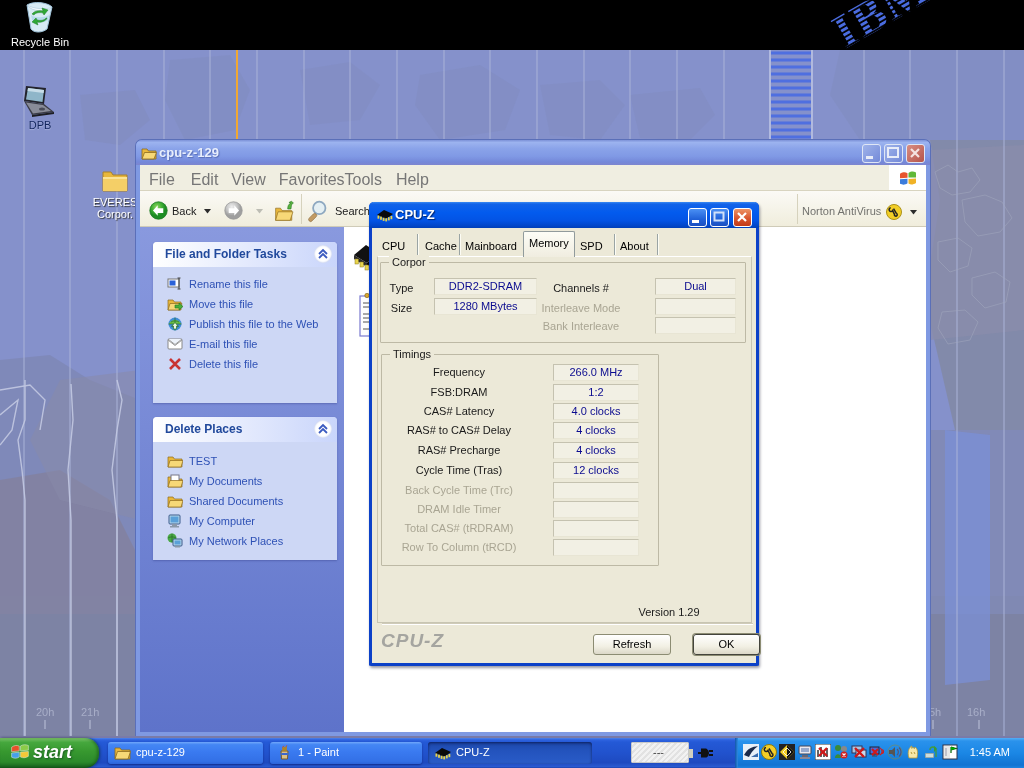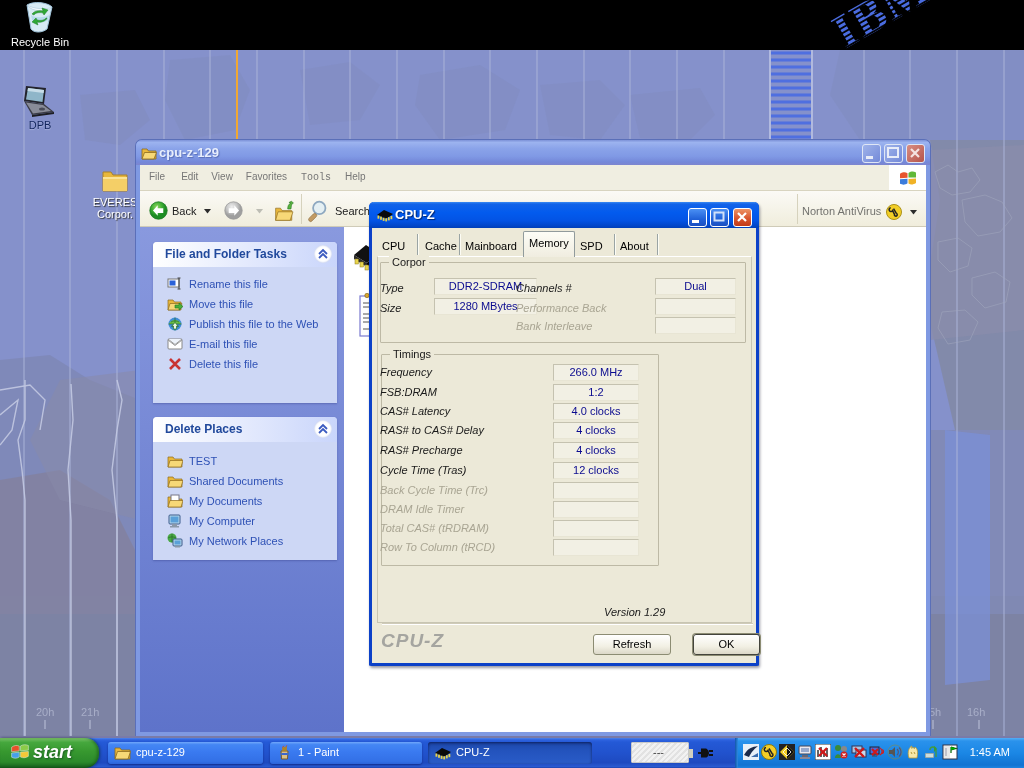--- a/index.html
+++ b/index.html
@@ -10,42 +10,42 @@
 #wall{position:absolute;top:0;left:0;width:1024px;height:768px;}
 
 .icolabel{position:absolute;font-size:11px;color:#fff;text-align:center;}
 
 #explorer{position:absolute;left:136px;top:140px;width:794px;height:596px;background:#7f99e2;border-radius:6px 6px 0 0;box-shadow:0 0 0 1px #5a6fb8;}
 #exp-title{position:absolute;left:0;top:0;width:794px;height:25px;border-radius:6px 6px 0 0;
  background:linear-gradient(to bottom,#7d92d8 0%,#9cb3ef 10%,#8aa3e9 35%,#8099e5 65%,#7488d9 88%,#7d85cf 100%);}
 #exp-title .ttxt{position:absolute;left:23px;top:5px;font-size:13px;font-weight:bold;color:#e8eefc;text-shadow:1px 1px 1px #5a6fb8;}
 .capbtn{position:absolute;top:4px;width:19px;height:19px;border-radius:3px;border:1px solid #dfe6f5;font-size:11px;}
 #exp-menubar{position:absolute;left:4px;top:25px;width:786px;height:26px;background:#f0eee1;border-bottom:1px solid #d8d4c0;}
-#exp-menubar span{display:inline-block;margin-top:6px;color:#767676;font-size:10px;}
+#exp-menubar span{display:inline-block;margin-top:6px;color:#767676;font-size:16px;}
 #exp-toolbar{position:absolute;left:4px;top:51px;width:786px;height:36px;background:linear-gradient(to bottom,#fbfaf6,#f0eddc);border-bottom:1px solid #cfcbb8;}
 #exp-content{position:absolute;left:4px;top:87px;width:786px;height:505px;background:#fff;}
 #exp-sidebar{position:absolute;left:0px;top:0px;width:204px;height:505px;background:linear-gradient(to bottom,#8999de,#5e73ca);}
 .tpbox{position:absolute;left:13px;width:184px;background:#cdd7f5;border-radius:4px 4px 0 0;overflow:hidden;box-shadow:0 1px 2px rgba(40,50,120,.35);}
 .tphead{height:25px;background:linear-gradient(to right,#ffffff,#c9d5fb);position:relative;}
 .tphead .tptitle{position:absolute;left:12px;top:5px;font-weight:bold;font-size:12px;color:#21499c;}
 .tpchev{position:absolute;right:5px;top:3px;width:18px;height:18px;background:#fff;border-radius:50%;color:#4f6fd0;box-shadow:inset 0 0 2px #9fb0e0;}
 .tpitem{position:relative;height:20px;font-size:11px;color:#2e51b5;}
 .tpitem .ic{position:absolute;left:14px;top:1px;width:16px;height:16px;}
 .tpitem .tx{position:absolute;left:36px;top:3px;}
 
 #cpuz{position:absolute;left:369px;top:202px;width:390px;height:464px;background:#ece9d8;border:3px solid #0c41c8;border-top:none;border-radius:5px 5px 2px 2px;box-shadow:1px 2px 3px rgba(0,0,30,.4);}
 #cpuz-title{position:absolute;left:-3px;top:0;width:390px;height:26px;border-radius:5px 5px 0 0;
  background:linear-gradient(to bottom,#3a8af2 0%,#1263e8 8%,#035bee 40%,#0353e4 72%,#0246c8 92%,#013fb8 100%);}
 #cpuz-title .ttxt{position:absolute;left:26px;top:5px;font-size:13px;font-weight:bold;color:#fff;text-shadow:1px 1px 1px #00256e;}
 .tabtx{position:absolute;font-size:11px;color:#000;}
 .tabsep{position:absolute;top:32px;width:1px;height:21px;background:#9aa4a4;box-shadow:1px 0 0 #fcfcf4;}
 .gbox{position:absolute;border:1px solid #bdb9a5;border-radius:1px;}
 .gbox .glabel{position:absolute;left:8px;top:-7px;background:#ece9d8;padding:0 3px;font-size:11px;color:#1a1a1a;}
 .vbox{position:absolute;height:17px;background:#f2f0e4;border:1px solid #c5c2b0;border-right-color:#e8e5d4;border-bottom-color:#e8e5d4;font-size:11px;color:#0b0b8f;text-align:center;line-height:15px;}
-.vlabel{position:absolute;height:13px;font-size:11px;color:#1a1a1a;text-align:left;font-style:italic;}
+.vlabel{position:absolute;height:13px;font-size:11px;color:#1a1a1a;text-align:center;}
 .vlabel.dis,.vbox.dis{color:#a9a593;}
 .xpbtn{position:absolute;height:21px;background:linear-gradient(to bottom,#ffffff,#f2f0e4 60%,#dcd8c8);border:1px solid #8c8c73;border-radius:3px;font-size:11px;color:#000;text-align:center;line-height:19px;}
 
 #taskbar{position:absolute;left:0;top:738px;width:1024px;height:30px;background:linear-gradient(to bottom,#4f83e8 0%,#2e63e0 6%,#2459d6 14%,#2152cd 50%,#1e4ac0 82%,#2a5ad0 95%,#1d43ae 100%);}
 #tbline{position:absolute;left:0;top:736px;width:1024px;height:2px;background:#7a7ba8;}
 #startbtn{position:absolute;left:0;top:0;width:99px;height:30px;background:linear-gradient(to bottom,#82c96e 0%,#46a83e 14%,#37982f 45%,#2c8a2b 80%,#1c6b21 94%,#155c1c 100%);border-radius:0 14px 14px 0;box-shadow:1px 0 3px rgba(0,30,0,.5),inset -2px 0 3px rgba(0,40,0,.35);}
 #startbtn .stxt{position:absolute;left:33px;top:4px;font-size:18px;font-weight:bold;font-style:italic;color:#fff;text-shadow:1px 1px 2px #1c5c20;}
 .taskbtn{position:absolute;top:4px;height:22px;border-radius:3px;font-size:11px;color:#fff;
  background:linear-gradient(to bottom,#71a7fb 0%,#4486f4 12%,#3a7af0 45%,#3370e6 88%,#2c63d8 100%);box-shadow:0 1px 2px rgba(0,10,80,.5);}
 .taskbtn .btx{position:absolute;left:28px;top:4px;white-space:nowrap;}
@@ -212,21 +212,21 @@
             <rect x="3" y="11" width="7" height="3" fill="#e8ecf8"></rect>
           </svg></div>
       <div class="capbtn" style="right:27px;background:linear-gradient(135deg,#9fb3ea,#7389d8);"><svg width="17" height="17">
             <rect x="3" y="3" width="10" height="9" fill="none" stroke="#e8ecf8" stroke-width="2"></rect>
           </svg></div>
       <div class="capbtn" style="right:5px;background:linear-gradient(135deg,#d98e83,#b55349);"><svg width="17" height="17">
             <path d="M4,4 L12,12 M12,4 L4,12" stroke="#f4e3e0" stroke-width="2.2"></path>
           </svg></div>
     </div>
     <div id="exp-menubar">
-      <span style="margin-left:9px;">File</span><span style="margin-left:16px;">Edit</span><span style="margin-left:13px;">View</span><span style="margin-left:13px;">Favorites</span><span style="margin-left:14px;font-family:Liberation Mono, monospace;">Tools</span><span style="margin-left:14px;">Help</span>
+      <span style="margin-left:9px;">File</span><span style="margin-left:16px;">Edit</span><span style="margin-left:13px;">View</span><span style="margin-left:13px;">Favorites</span><span style="">Tools</span><span style="margin-left:14px;">Help</span>
       <div class="abs" style="left:749px;top:0;width:37px;height:25px;background:#fff;">
         <svg style="position:absolute;left:9px;top:3px;" width="20" height="20" viewBox="0 0 20 20">
           <g transform="skewY(-5)">
           <path d="M2,6 C5,4.5 7,4.5 9.5,6 L9.5,10.5 2,10.5 Z" fill="#e8552e"></path>
           <path d="M10.5,6 C13,4.5 15,4.5 18,6 L18,11 10.5,10.5 Z" fill="#60b838"></path>
           <path d="M2,11.5 L9.5,11.5 9.5,16 C7,17.5 5,17.5 2,16 Z" fill="#3b7cdc"></path>
           <path d="M10.5,12 L18,12 18,16.5 C15,18 13,18 10.5,16.5 Z" fill="#f0b226"></path>
           </g>
         </svg>
       </div>
@@ -341,31 +341,31 @@
           <div class="tpitem" style="margin-top:10px;">
               <svg class="ic" viewBox="0 0 16 16">
                 <path d="M1,4 L6,4 7.5,6 15,6 15,14 1,14 Z" fill="#e8b73c" stroke="#8c6a1e" stroke-width="0.7"></path>
                 <path d="M1,14 L3,7.5 16,7.5 14,14 Z" fill="#f7d877" stroke="#8c6a1e" stroke-width="0.7"></path>
               </svg>
               <span class="tx">TEST</span>
             </div>
           <div class="tpitem">
               <svg class="ic" viewBox="0 0 16 16">
                 <path d="M1,4 L6,4 7.5,6 15,6 15,14 1,14 Z" fill="#e8b73c" stroke="#8c6a1e" stroke-width="0.7"></path>
-                <path d="M1,14 L3,7.5 16,7.5 14,14 Z" fill="#f7d877" stroke="#8c6a1e" stroke-width="0.7"></path>
-              </svg>
-              <span class="tx">Shared Documents</span>
-            </div>
-          <div class="tpitem">
-              <svg class="ic" viewBox="0 0 16 16">
-                <path d="M1,4 L6,4 7.5,6 15,6 15,14 1,14 Z" fill="#e8b73c" stroke="#8c6a1e" stroke-width="0.7"></path>
                 <rect x="4" y="2" width="8" height="9" fill="#fff" stroke="#778"></rect>
                 <path d="M1,14 L3,7.5 16,7.5 14,14 Z" fill="#f7d877" stroke="#8c6a1e" stroke-width="0.7"></path>
               </svg>
               <span class="tx">My Documents</span>
+            </div>
+          <div class="tpitem">
+              <svg class="ic" viewBox="0 0 16 16">
+                <path d="M1,4 L6,4 7.5,6 15,6 15,14 1,14 Z" fill="#e8b73c" stroke="#8c6a1e" stroke-width="0.7"></path>
+                <path d="M1,14 L3,7.5 16,7.5 14,14 Z" fill="#f7d877" stroke="#8c6a1e" stroke-width="0.7"></path>
+              </svg>
+              <span class="tx">Shared Documents</span>
             </div>
           <div class="tpitem">
               <svg class="ic" viewBox="0 0 16 16">
                 <rect x="2" y="2" width="11" height="9" rx="1" fill="#b9d8ea" stroke="#3a5a8c"></rect>
                 <rect x="3.5" y="3.5" width="8" height="6" fill="#5aa0d8"></rect>
                 <rect x="5" y="11" width="5" height="2" fill="#8a98a8"></rect>
                 <rect x="3" y="13" width="9" height="1.5" fill="#8a98a8"></rect>
               </svg>
               <span class="tx">My Computer</span>
             </div>
@@ -440,21 +440,21 @@
     <div class="gbox" style="left:8px;top:60px;width:366px;height:81px;z-index:4;">
         <span class="glabel">Corpor</span>
       </div>
     <div style="z-index:5;position:relative;">
     <div class="vlabel" style="left:8px;top:80px;width:43px;">Type</div>
     <div class="vbox" style="left:62px;top:76px;width:103px;">DDR2-SDRAM</div>
     <div class="vlabel" style="left:8px;top:100px;width:43px;">Size</div>
     <div class="vbox" style="left:62px;top:96px;width:103px;">1280 MBytes</div>
     <div class="vlabel" style="left:144px;top:80px;width:130px;">Channels #</div>
     <div class="vbox" style="left:283px;top:76px;width:81px;">Dual</div>
-    <div class="vlabel dis" style="left:144px;top:100px;width:130px;">Performance Back</div>
+    <div class="vlabel dis" style="left:144px;top:100px;width:130px;">Interleave Mode</div>
     <div class="vbox dis" style="left:283px;top:96px;width:81px;"></div>
     <div class="vlabel dis" style="left:144px;top:118px;width:130px;">Bank Interleave</div>
     <div class="vbox dis" style="left:283px;top:115px;width:81px;"></div>
     <div class="gbox" style="left:9px;top:152px;width:278px;height:212px;">
           <span class="glabel">Timings</span>
         </div>
     <div class="vlabel" style="left:8px;top:164px;width:158px;">Frequency</div>
     <div class="vbox" style="left:181px;top:162px;width:86px;">266.0 MHz</div>
     <div class="vlabel" style="left:8px;top:184px;width:158px;">FSB:DRAM</div>
     <div class="vbox" style="left:181px;top:182px;width:86px;">1:2</div>

